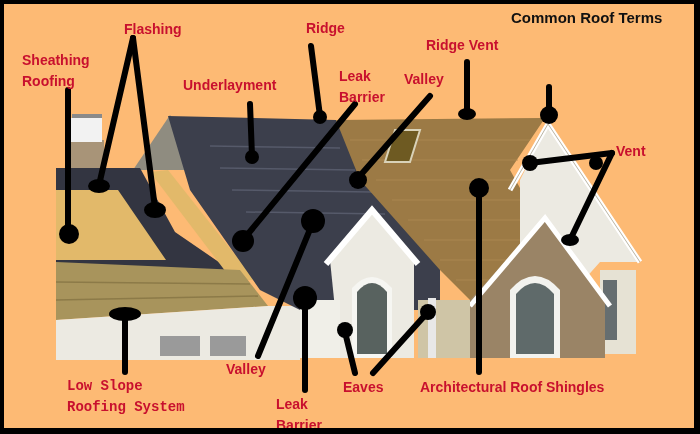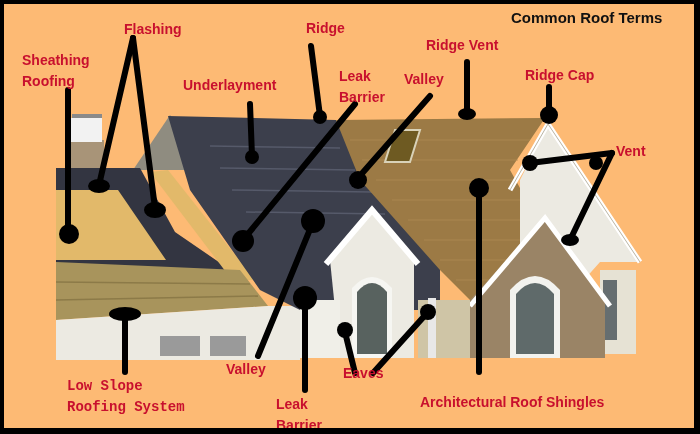--- a/index.html
+++ b/index.html
@@ -156,37 +156,34 @@
   </div>
   <div class="label" style="left:422px;top:32px;text-align:center;">
     <div>Ridge Vent</div>
   </div>
   <div class="label" style="left:179px;top:72px;">
     <div>Underlayment</div>
   </div>
   <div class="label" style="left:400px;top:66px;">
     <div>Valley</div>
   </div>
-  <div class="label" style="left:521px;top:62px;">
-    <div>Ridge Cap</div>
-  </div>
   <div class="label" style="left:612px;top:138px;">
     <div>Vent</div>
   </div>
   <div class="label" style="left:63px;top:372px;line-height:21px;font-family:Liberation Mono, monospace;">
     <div>Low Slope</div>
     <div>Roofing System</div>
   </div>
   <div class="label" style="left:222px;top:356px;">
     <div>Valley</div>
   </div>
-  <div class="label" style="left:339px;top:360px;text-align:right;">
+  <div class="label" style="left:339px;top:374px;text-align:right;">
     <div>Eaves</div>
   </div>
-  <div class="label" style="left:416px;top:374px;margin-top:15px;">
+  <div class="label" style="left:416px;top:374px;">
     <div>Architectural Roof Shingles</div>
   </div>
   <div class="label" style="left:272px;top:390px;line-height:21px;">
     <div>Leak</div>
     <div>Barrier</div>
   </div>
 
  </div>
 </div>
 

